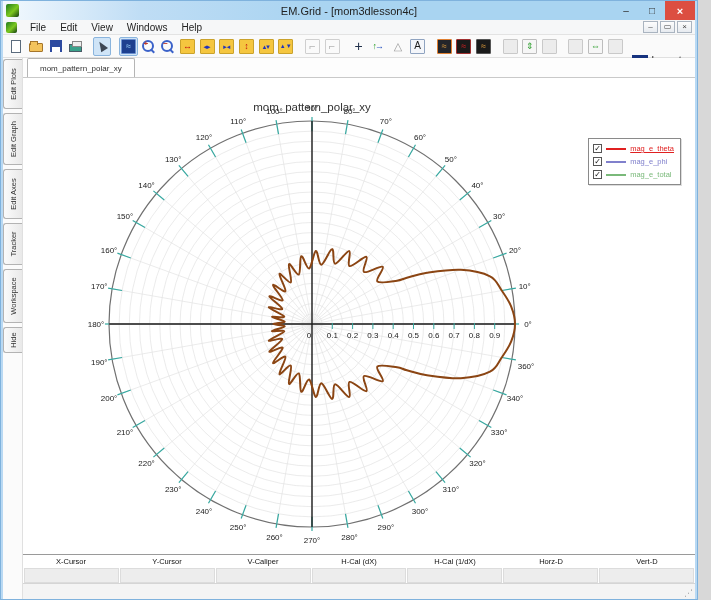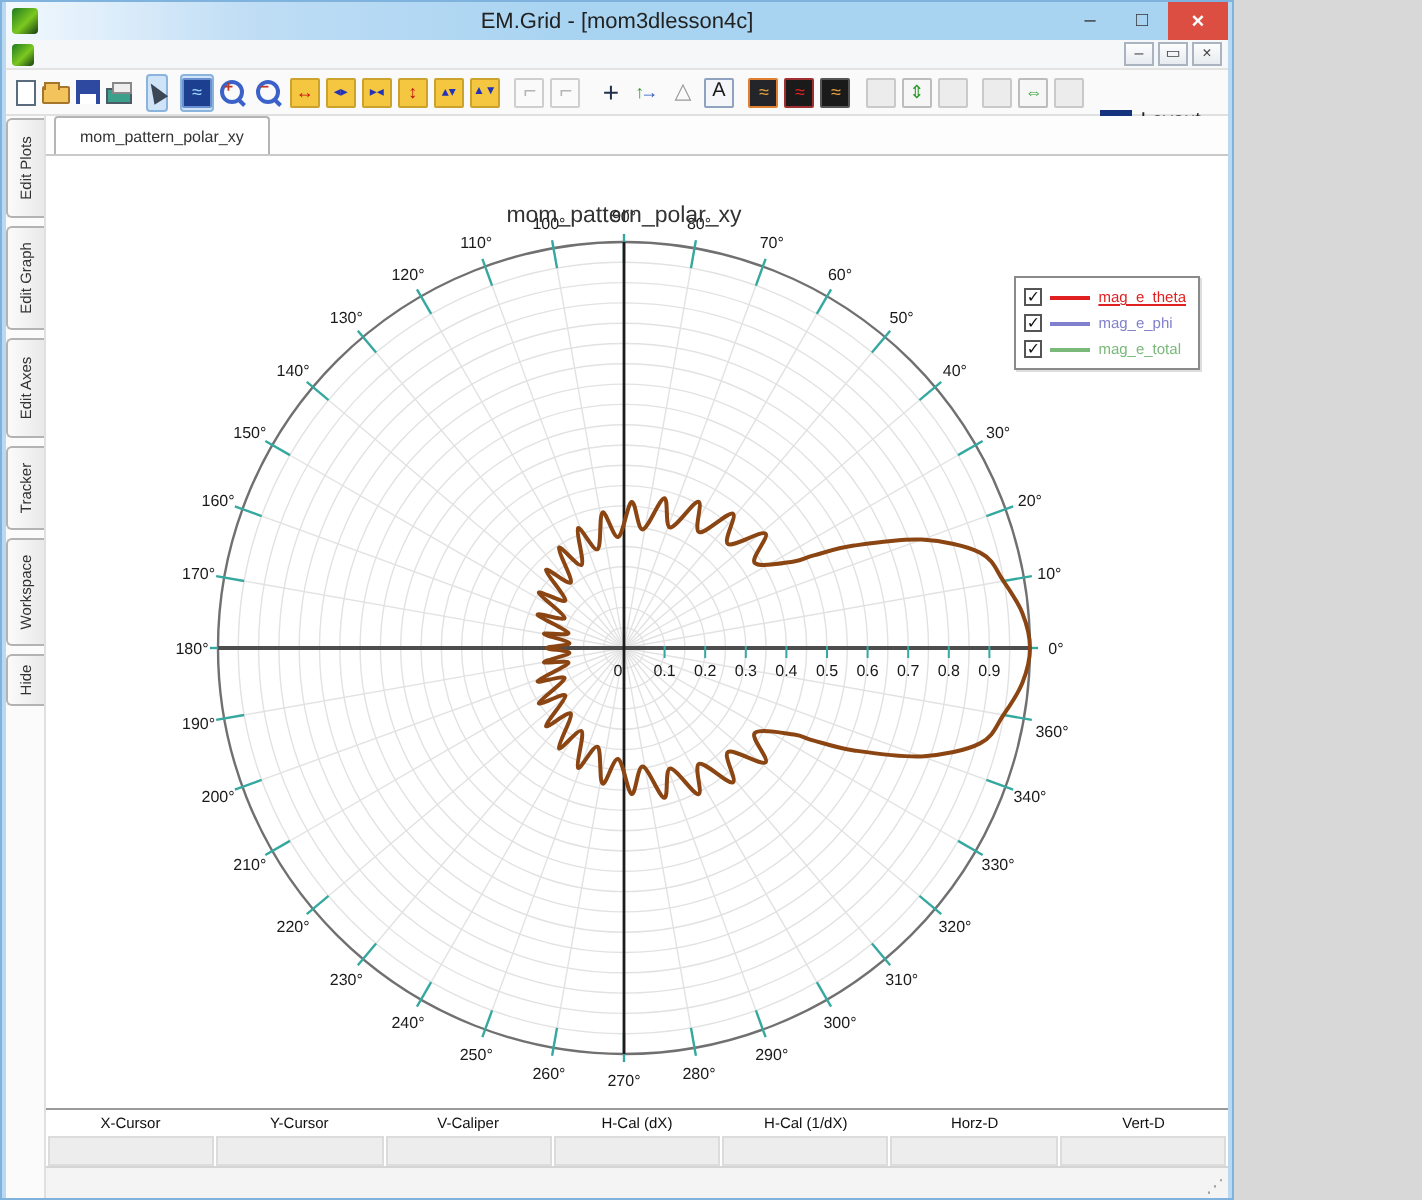--- a/index.html
+++ b/index.html
@@ -1,17 +1,17 @@
 <!DOCTYPE html>
 <html><head>
 <meta charset="utf-8">
 <style>
   * { margin:0; padding:0; box-sizing:border-box; }
   html,body { font-family:"Liberation Sans", sans-serif; background:#d8d8d8; }
-  .window { position:relative; width:617px; height:600px; background:#b9d9f3; padding:0 2px 2px 2px; border:1px solid #7fb2dd; }
+  .window { position:relative; width:698px; height:600px; background:#b9d9f3; padding:0 2px 2px 2px; border:1px solid #7fb2dd; }
   
   .titlebar { height:19px; display:flex; align-items:center; background:linear-gradient(90deg,#f3f9fe 0%,#bfddf5 20%,#a9d4f1 45%); position:relative; }
   .app-logo { width:13px; height:13px; margin-left:3px; background:linear-gradient(135deg,#1f7a1f 0%,#7cc820 55%,#123d12 100%); border-radius:2px; }
   .title-text { position:absolute; left:0; right:0; text-align:center; font-size:11px; color:#222; }
   .win-btns { margin-left:auto; display:flex; height:100%; align-items:stretch; z-index:2; }
   .wbtn { width:26px; display:flex; align-items:center; justify-content:center; font-size:10px; color:#333; }
   .wbtn.close { width:30px; background:#dc4e41; color:#fff; font-size:11px; font-weight:bold; }
   
   .menubar { height:15px; background:#f6f7f8; border-bottom:1px solid #e3e3e3; display:flex; align-items:center; font-size:10px; color:#222; }
   .menu-logo { width:11px; height:11px; margin:0 6px 0 3px; background:linear-gradient(135deg,#1f7a1f 0%,#7cc820 55%,#123d12 100%); border-radius:2px; }
@@ -75,20 +75,27 @@
     <div class="title-text">EM.Grid - [mom3dlesson4c]</div>
     <div class="win-btns">
       <div class="wbtn">–</div>
       <div class="wbtn">□</div>
       <div class="wbtn close">×</div>
     </div>
   </div>
   <div class="client">
     <div class="menubar">
       <div class="menu-logo"></div>
+      <div id="menu-items" style="display:flex;">
+          <div class="menu-item"><span>File</span></div>
+          <div class="menu-item"><span>Edit</span></div>
+          <div class="menu-item"><span>View</span></div>
+          <div class="menu-item"><span>Windows</span></div>
+          <div class="menu-item"><span>Help</span></div>
+        </div>
       <div class="mdi-btns">
         <div class="mdibtn">–</div>
         <div class="mdibtn">▭</div>
         <div class="mdibtn">×</div>
       </div>
     </div>
     <div class="toolbar" id="toolbar">
         <div class="tbtn">
           <span class="mi mi-page"></span>
         </div>

